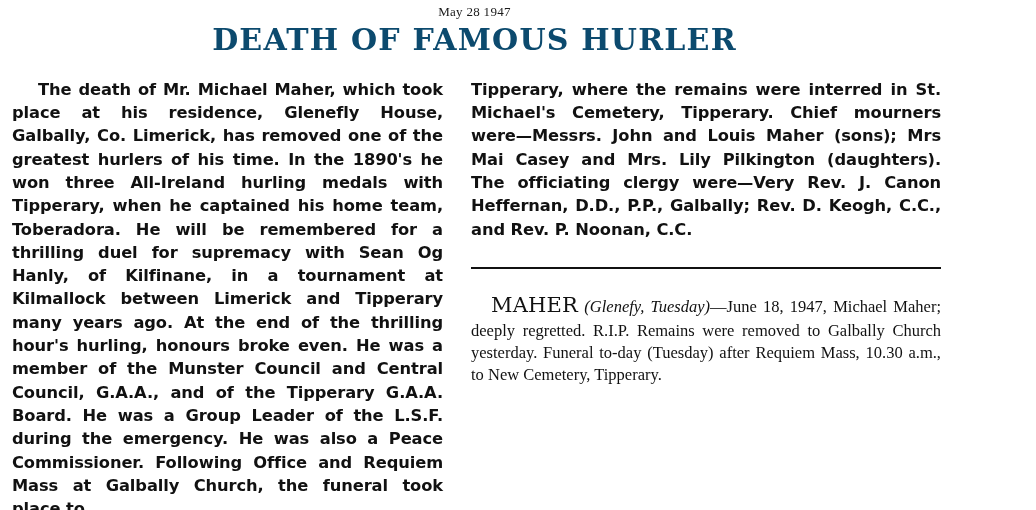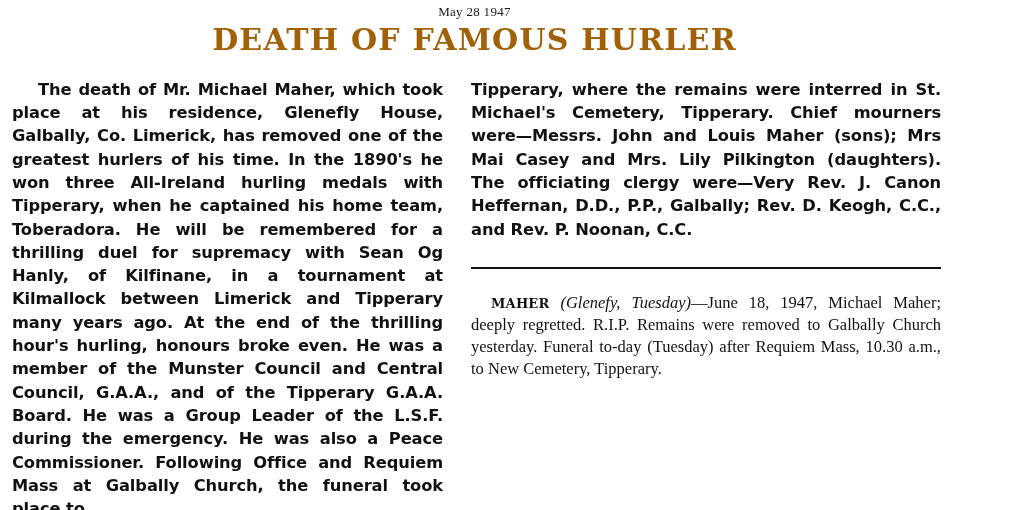--- a/index.html
+++ b/index.html
@@ -28,21 +28,21 @@
     color: #1a1a1a;
     padding-top: 4px;
     letter-spacing: 0.3px;
   }
   .headline {
     text-align: center;
     font-family: "DejaVu Serif", serif;
     font-weight: bold;
     font-size: 30px;
     letter-spacing: 1.2px;
-    color: #a16207;
+    color: #0c4a6e;
     margin-top: 4px;
     margin-bottom: 6px;
     line-height: 1.05;
   }
   .columns {
     display: flex;
     flex-direction: row;
     align-items: flex-start;
     padding: 0 8px;
     gap: 22px;
@@ -75,22 +75,22 @@
   .notice-text {
     font-family: "Liberation Serif", serif;
     font-size: 16.5px;
     line-height: 1.33;
     text-align: justify;
     color: #111;
   }
   .notice-text .lead-indent { display: inline-block; width: 20px; }
   .notice-name {
     font-family: "DejaVu Serif", serif;
-    font-weight: bold;
-    font-size: 13px;
+    font-weight: normal;
+    font-size: 21px;
     letter-spacing: 0.2px;
   }
   .ital { font-style: italic; }
 </style>
 </head>
 <body>
 
 <div class="page">
 
   <div class="date-line">May 28 1947</div>

